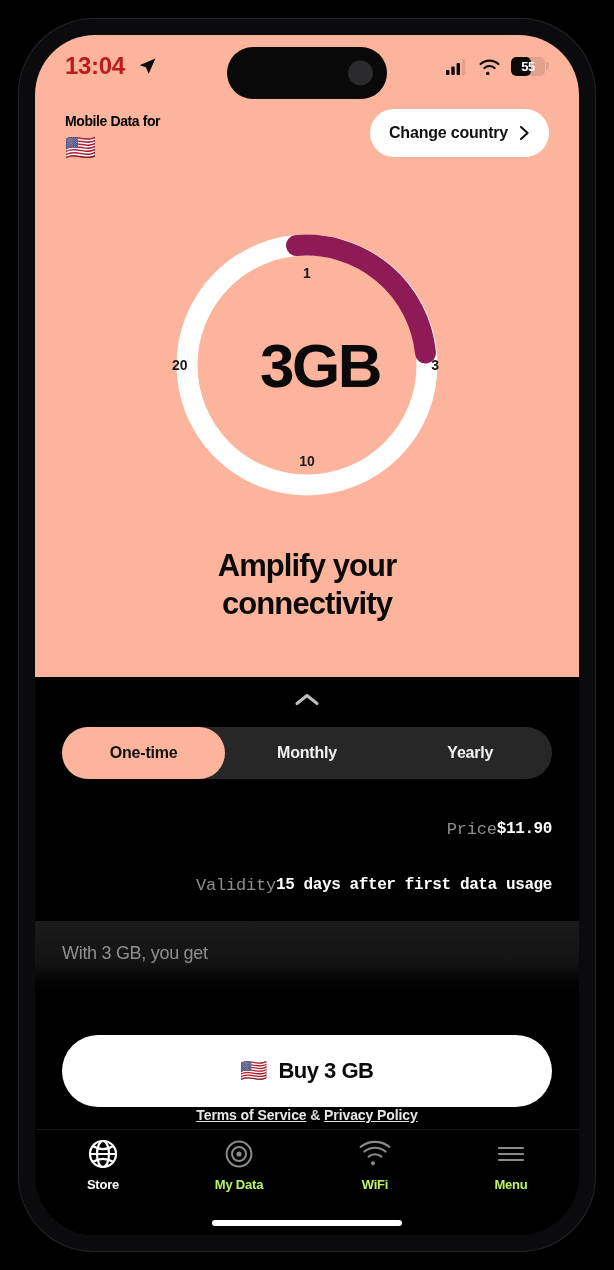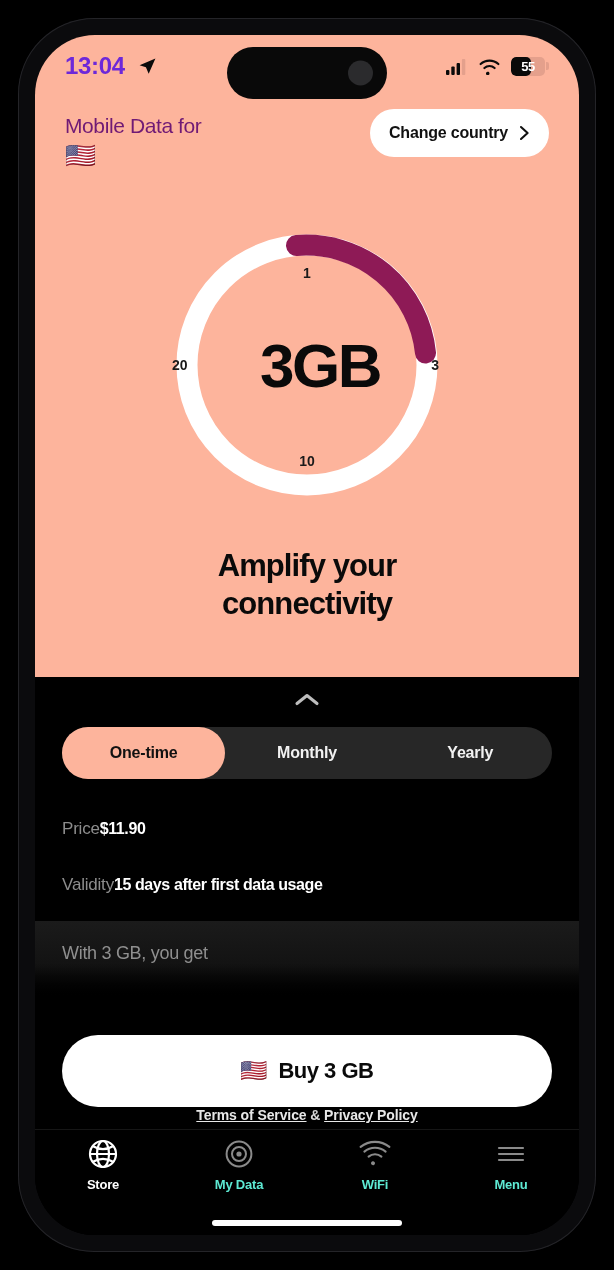--- a/index.html
+++ b/index.html
@@ -23,21 +23,21 @@
     background:#FDB49C;
   }
 
   
   #status-bar{
     position:absolute; left:0; top:0; width:544px; height:62px;
     display:flex; align-items:center; justify-content:space-between;
     padding:0 30px;
   }
   #status-time{
-    font-size:24px; font-weight:700; color:#6d28d9; letter-spacing:-0.3px;
+    font-size:24px; font-weight:700; color:#b91c1c; letter-spacing:-0.3px;
     display:flex; align-items:center; gap:13px;
   }
   #location-arrow{ display:block; }
   #status-right{ display:flex; align-items:center; gap:10px; }
   #battery-shell{
     position:relative; width:34px; height:19px; border-radius:5px;
     background:#E4A08C; overflow:hidden;
   }
   #battery-fill{
     position:absolute; left:0; top:0; height:19px; width:20px;
@@ -65,21 +65,21 @@
   }
 
   
   #header-row{
     position:absolute; left:0; top:74px; width:544px;
     display:flex; align-items:flex-start; justify-content:space-between;
     padding:0 30px;
   }
   #header-titles{ padding-top:4px; }
   #header-kicker{
-    font-size:21px; font-weight:400; color:#701a75; letter-spacing:-0.4px;
+    font-size:14px; font-weight:700; color:#000000; letter-spacing:-0.4px;
     line-height:1.25;
   }
   #header-country{
     font-size:25px; font-weight:800; color:#0a0a0a; letter-spacing:-0.6px;
     line-height:1.3; display:flex; align-items:center; gap:9px;
   }
   #change-country-btn{
     background:#fff; border:none; border-radius:24px;
     padding:15px 19px; display:flex; align-items:center; gap:11px;
     font-size:16px; font-weight:700; color:#111; cursor:pointer;
@@ -131,22 +131,23 @@
     flex:1; height:52px; border-radius:26px; border:none; background:transparent;
     font-family:"Liberation Sans", sans-serif;
     font-size:16px; font-weight:700; color:#f2f2f2; cursor:pointer;
     letter-spacing:-0.2px;
   }
   .tab.active{ background:#FDB49C; color:#111; }
 
   
   #detail-rows{ margin-top:22px; padding:0 27px; }
   .detail-row{
-    display:flex; align-items:center; justify-content:flex-start;
+    display:flex; align-items:center; justify-content:flex-end;
     height:56px;
+    font-family:Liberation Mono, monospace;
   }
   .detail-label{ font-size:17px; font-weight:400; color:#8d8d8d; letter-spacing:-0.2px; }
   .detail-value{ font-size:16px; font-weight:700; color:#fff; letter-spacing:-0.4px; }
 
   
   #included-panel{
     margin-top:8px; height:76px; position:relative; overflow:hidden;
     background:linear-gradient(180deg,#1b1b1b 0%,#121212 62%,#000 100%);
   }
   #included-title{
@@ -177,21 +178,21 @@
   
   #bottom-nav{
     position:absolute; left:0; bottom:0; width:544px; height:106px;
     background:#000; border-top:1px solid #161616;
     display:flex; align-items:flex-start; padding-top:8px;
   }
   .nav-item{
     flex:1; display:flex; flex-direction:column; align-items:center; gap:7px;
     cursor:pointer;
   }
-  .nav-label{ font-size:13px; font-weight:700; color:#5eead4; letter-spacing:-0.2px; }
+  .nav-label{ font-size:13px; font-weight:700; color:#bef264; letter-spacing:-0.2px; }
   .nav-item.active .nav-label{ color:#fff; }
   .nav-icon{ width:32px; height:32px; display:block; }
 
   #home-indicator{
     position:absolute; left:50%; transform:translateX(-50%); bottom:9px;
     width:190px; height:6px; border-radius:3px; background:#fff;
   }
 </style>
 </head>
 <body>

